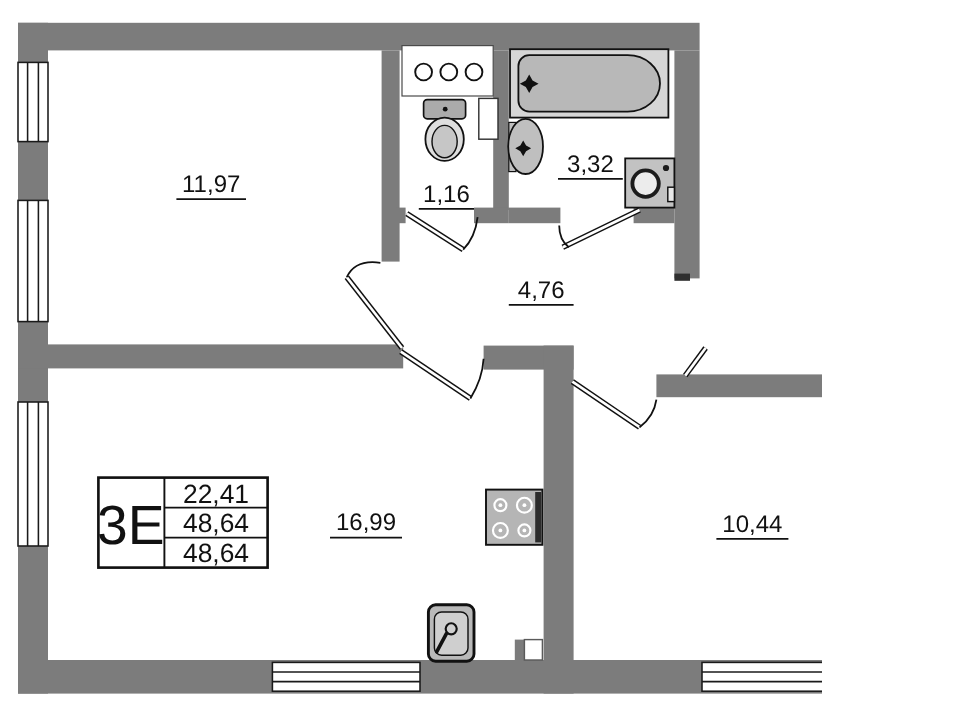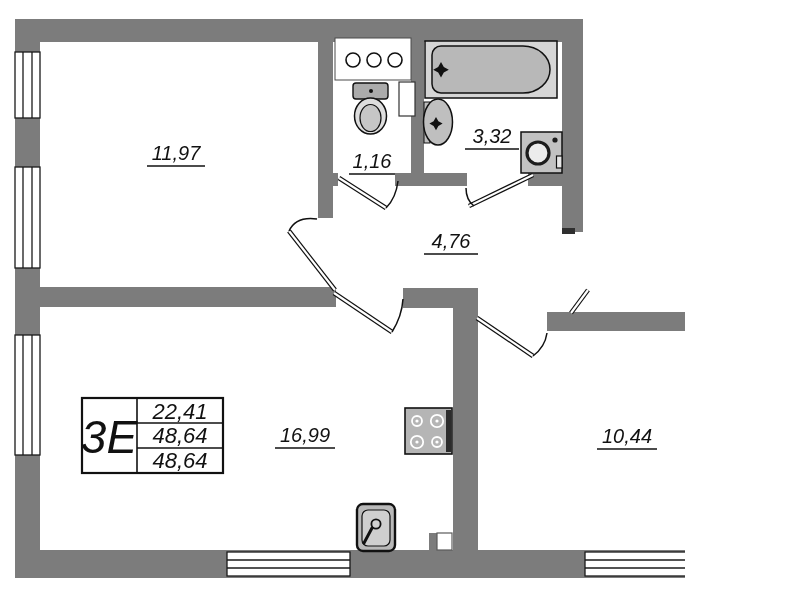--- a/index.html
+++ b/index.html
@@ -1,16 +1,16 @@
 <!DOCTYPE html>
 <html><head>
 <meta charset="utf-8">
 <style>
   html,body{margin:0;padding:0;background:#ffffff;}
-  #stage{position:relative;width:685px;height:600px;background:#a3a3a3;overflow:hidden;font-style:italic;}
+  #stage{position:relative;width:685px;height:600px;background:#a3a3a3;overflow:hidden;}
   svg{display:block;}
   .wall{fill:#7c7c7c;stroke:none;}
   .tick{fill:#2f2f2f;}
   .winbox{fill:#ffffff;stroke:#1a1a1a;stroke-width:1.3;}
   .winline{stroke:#1a1a1a;stroke-width:1.3;}
   .fix-outline{stroke:#111111;fill:none;}
   .leaf-out{stroke:#111111;stroke-width:4.6;stroke-linecap:butt;}
   .leaf-in{stroke:#ffffff;stroke-width:2.2;stroke-linecap:butt;}
   .arc{stroke:#111111;stroke-width:1.5;fill:none;}
   .lbl{font-family:"Liberation Sans", sans-serif;font-size:20px;fill:#111111;}

